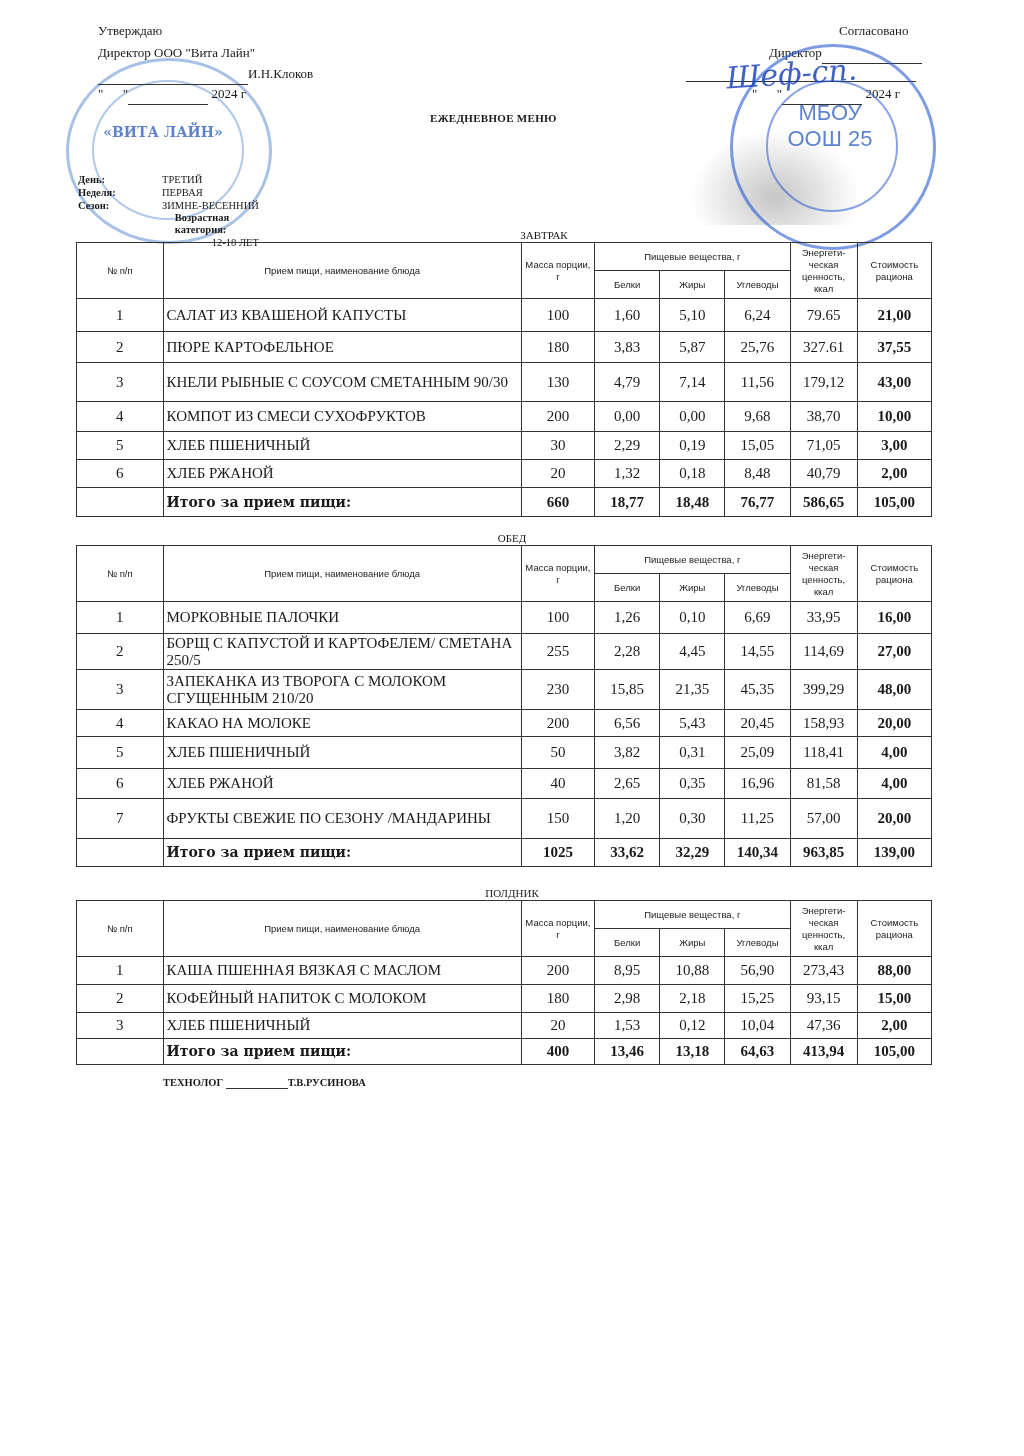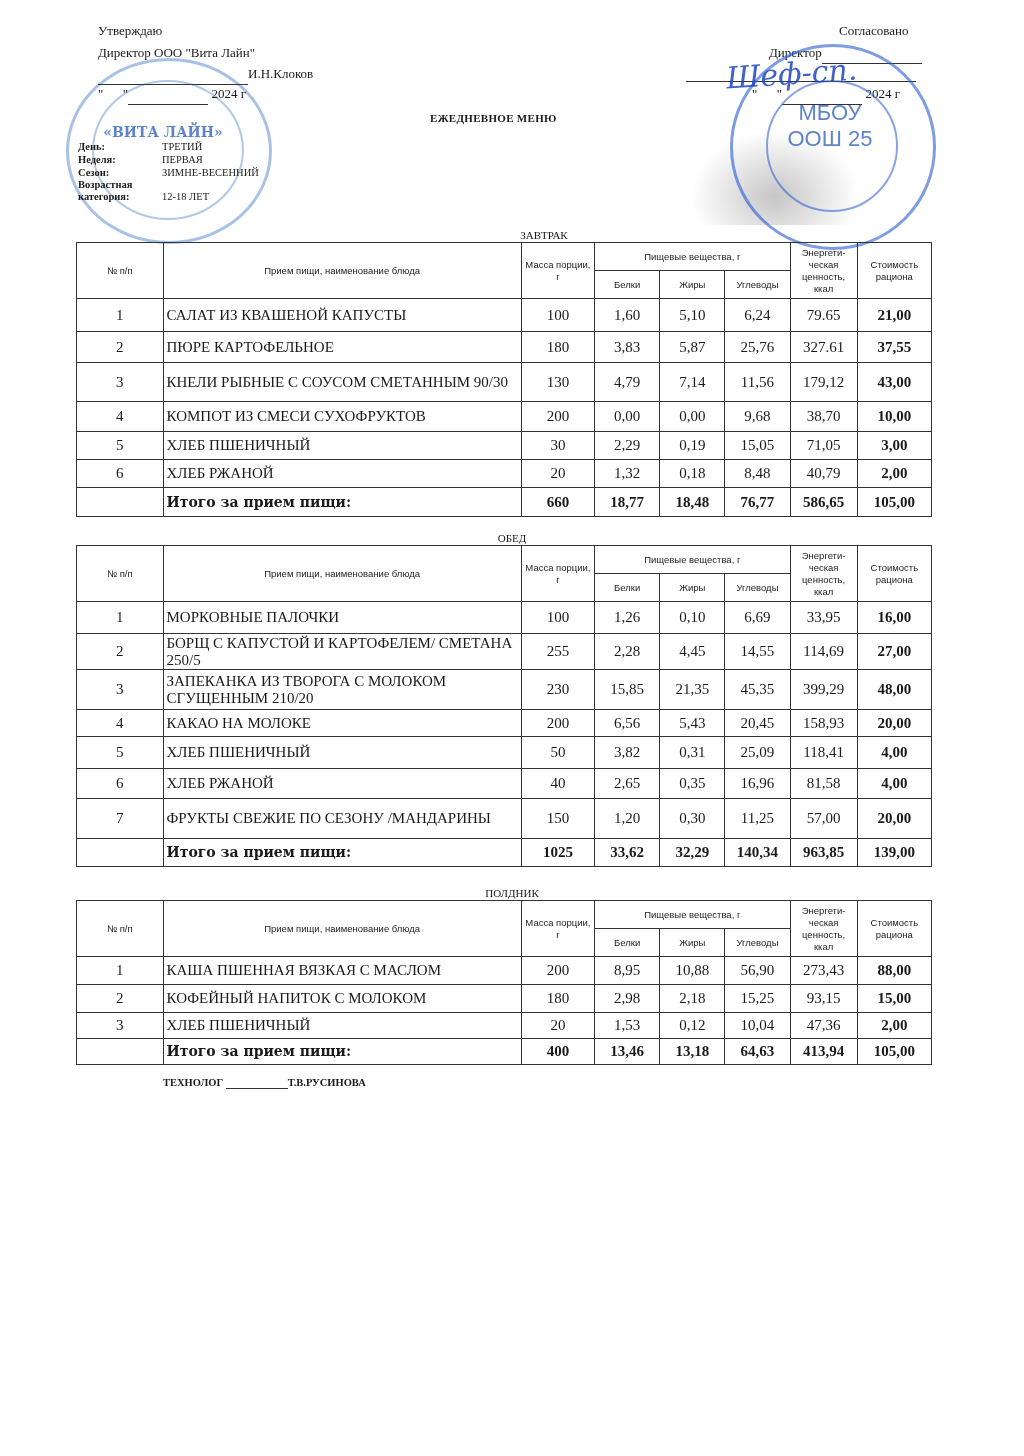--- a/index.html
+++ b/index.html
@@ -4,21 +4,21 @@
   <style>
     html, body { margin: 0; padding: 0; background: #ffffff; }
     body {
       width: 1024px; height: 1456px; position: relative; overflow: hidden;
       font-family: "Liberation Serif", "DejaVu Serif", serif; color: #1a1a1a;
     }
     .abs { position: absolute; }
     .hdr-line { font-size: 13px; line-height: 20px; white-space: nowrap; margin-left: 22px; }
     .uline { display: inline-block; border-bottom: 1px solid #333; }
     .title { font-size: 11px; font-weight: bold; letter-spacing: 0.3px; }
-    .meta { font-size: 10.5px; line-height: 13px; }
+    .meta { font-size: 10.5px; line-height: 13px; margin-top: 33px; }
     .meta .k { font-weight: bold; display: inline-block; width: 84px; }
     .section-title { font-size: 11px; text-align: center; width: 100%; }
     table.menu {
       position: absolute; left: 76px; width: 856px; border-collapse: collapse;
       table-layout: fixed;
     }
     table.menu td, table.menu th {
       border: 1px solid #333; padding: 0 3px; text-align: center; vertical-align: middle;
     }
     table.menu th { font-weight: normal; font-size: 9.5px; line-height: 12px; font-family: "Liberation Sans", sans-serif; color:#222; }
@@ -67,21 +67,21 @@
 <div class="stamp-text" style="left:780px; top:100px; width:100px; font-size:22px; font-weight:normal;">МБОУ</div>
 <div class="stamp-text" style="left:774px; top:126px; width:112px; font-size:22px; font-weight:normal;">ООШ 25</div>
 <div class="signature" style="left:726px; top:56px;">Шеф-сп.</div>
 
 <div class="abs title" style="left:430px; top:112px;">ЕЖЕДНЕВНОЕ МЕНЮ</div>
 
 <div class="abs meta" style="left:78px; top:140px;">
   <div><span class="k">День:</span><span>ТРЕТИЙ</span></div>
   <div><span class="k">Неделя:</span><span>ПЕРВАЯ</span></div>
   <div><span class="k">Сезон:</span><span>ЗИМНЕ-ВЕСЕННИЙ</span></div>
-  <div style="display:flex; align-items:flex-end;">
+  <div style="display:flex; align-items:flex-end;flex-direction:column;">
       <span class="k" style="width:84px; line-height:12px;">Возрастная категория:</span>
       <span>12-18 ЛЕТ</span>
     </div>
 </div>
 
 <div id="meals-root">
     <div class="abs section-title" style="left: 16px; top: 229px; width: 1024px; padding-left: 16px;">ЗАВТРАК</div>
     <table class="menu" style="top: 242px;">
       <colgroup>
         <col style="width: 85px;">

